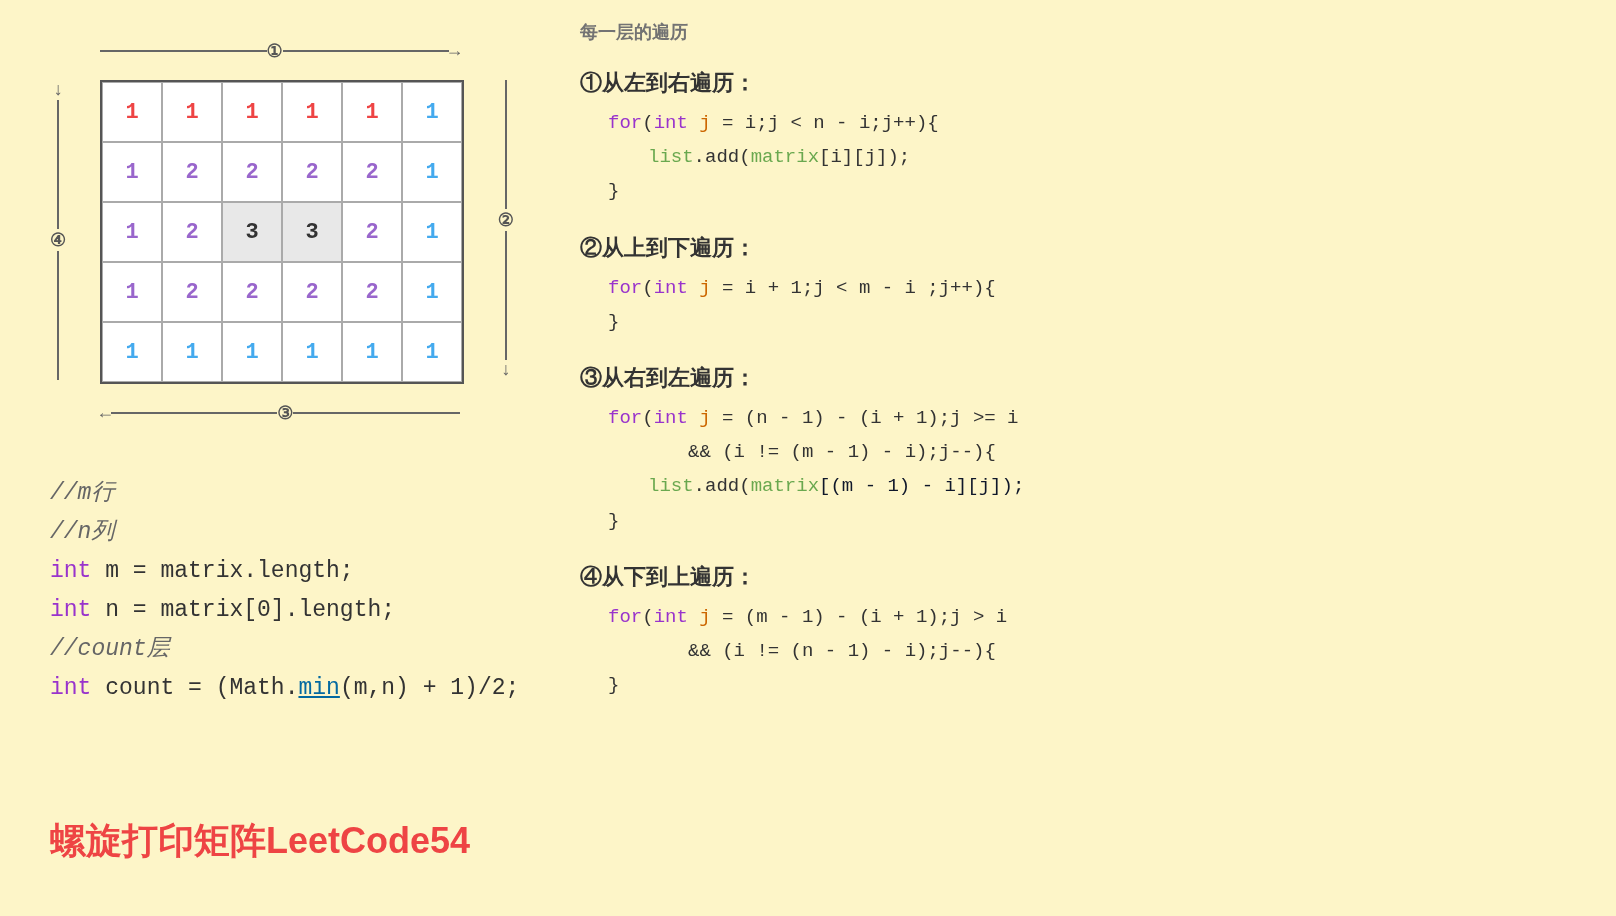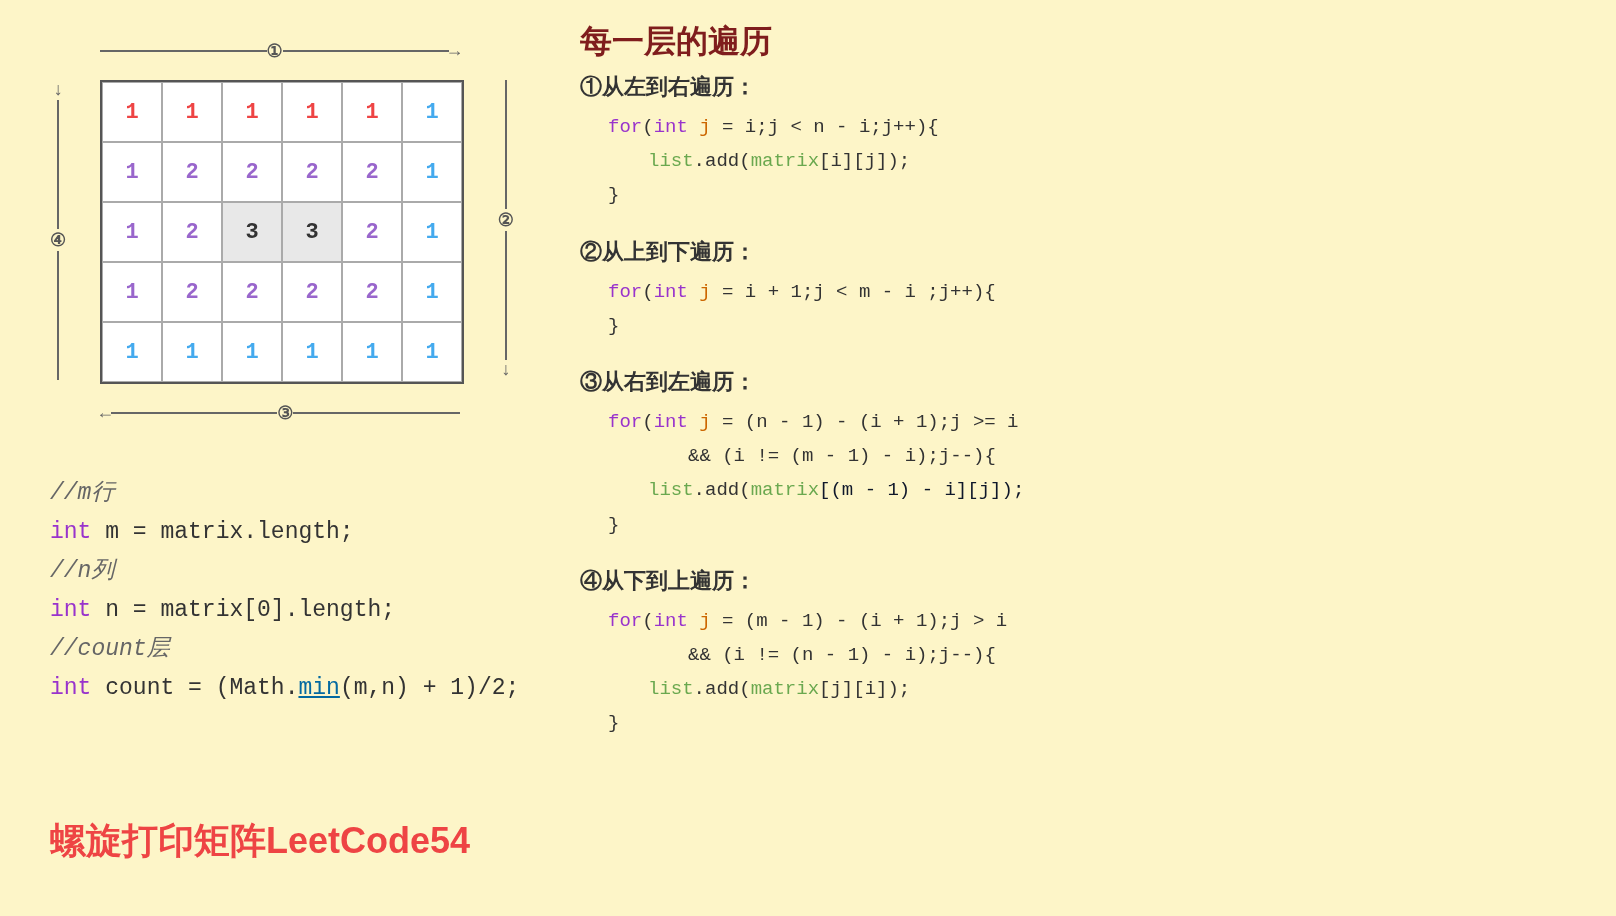--- a/index.html
+++ b/index.html
@@ -138,24 +138,24 @@
       font-family: sans-serif;
     }
 
     
     .right-panel {
       flex: 1;
       padding-left: 20px;
     }
 
     .section-title {
-      font-size: 32px;
-      font-weight: bold;
-      color: #7f1d1d;
-      margin-bottom: 8px;
+      font-size: 18px;
+      font-weight: bold;
+      color: #737373;
+      margin-bottom: 24px;
       font-family: sans-serif;
     }
 
     .traverse-item {
       margin-bottom: 24px;
     }
 
     .traverse-label {
       font-size: 22px;
       font-weight: bold;
@@ -247,24 +247,24 @@
         <div class="arrow-line"></div>
       </div>
     </div>
 
     
     <div class="code-section">
       <div>
         <span class="code-comment">//m行</span>
       </div>
       <div>
+        <span class="code-comment">//n列</span>
+      </div>
+      <div>
         <span class="code-keyword">int </span><span class="code-text">m = matrix.length;</span>
-      </div>
-      <div>
-        <span class="code-comment">//n列</span>
       </div>
       <div>
         <span class="code-keyword">int </span><span class="code-text">n = matrix[0].length;</span>
       </div>
       <div>
         <span class="code-comment">//count层</span>
       </div>
       <div>
         <span class="code-keyword">int </span><span class="code-text">count = (Math.</span><span style="color:#0369a1;text-decoration:underline;">min</span><span class="code-text">(m,n) + 1)/2;</span>
       </div>
@@ -320,21 +320,18 @@
 
     <div class="traverse-item">
       <div class="traverse-label">④从下到上遍历：</div>
       <div class="code-block">
         <div>
           <span style="color:#9933cc;">for</span><span style="color:#333;">(</span><span style="color:#9933cc;">int</span><span style="color:#cc6600;"> j </span><span style="color:#333;">= (m - 1) - (i + 1);j &gt; i</span>
         </div>
         <div style="margin-left:80px;">
           <span style="color:#333;">&amp;&amp; (i != (n - 1) - i);j--){</span>
         </div>
-        <div style="margin-left:40px;">
-          <span style="color:#6aa84f;">list</span><span style="color:#333;">.add(</span><span style="color:#6aa84f;">matrix</span><span style="color:#333;">[j][i]);</span>
-        </div>
         <div><span style="color:#333;">}</span></div>
       </div>
     </div>
 
   </div>
 </div>
 
 </body></html>

